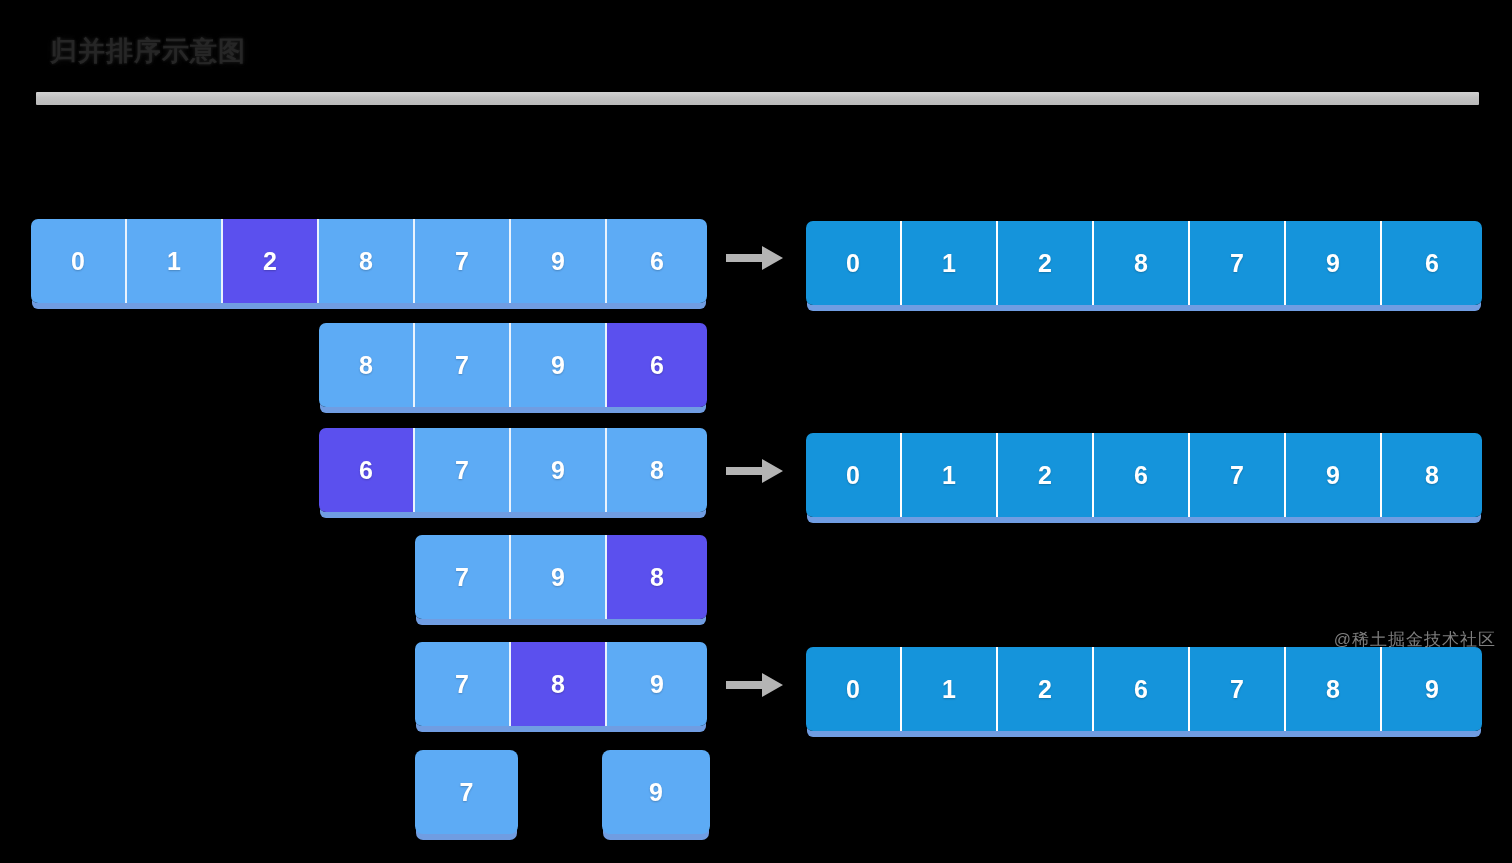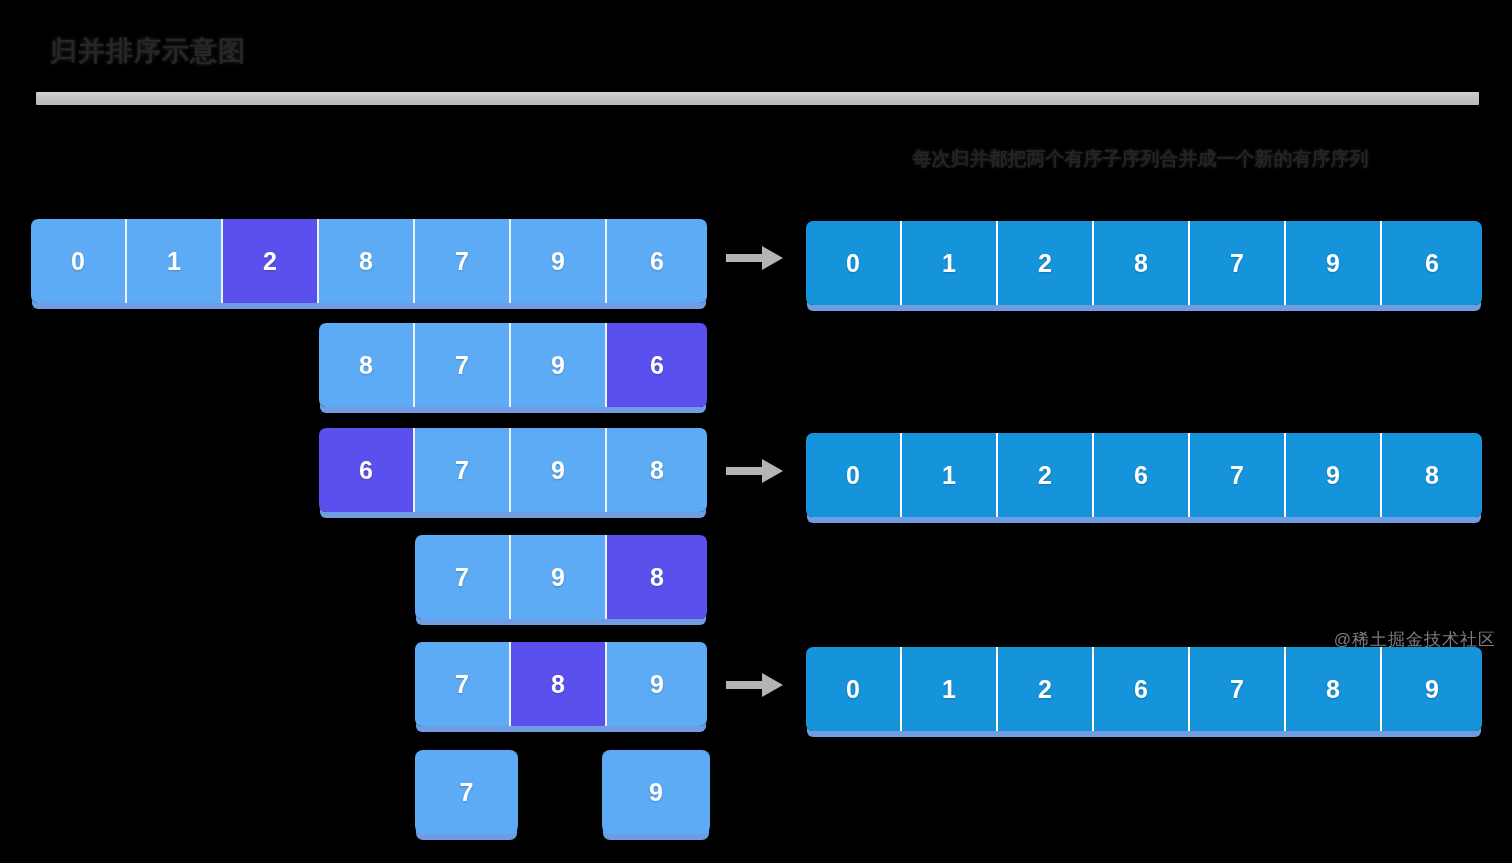--- a/index.html
+++ b/index.html
@@ -129,21 +129,20 @@
   }
 </style>
 </head>
 <body>
 
 <div class="page">
 
   <div class="title">归并排序示意图</div>
   <div class="divider"></div>
 
-  <div class="caption">每次归并都把两个有序子序列合并成一个新的有序序列</div>
 
   <div class="array" id="L0" style="left:31px; top:219px;">
       <div class="cell" style="width: 96px;">0</div>
       <div class="cell" style="width: 96px;">1</div>
       <div class="cell hl" style="width: 96px;">2</div>
       <div class="cell" style="width: 96px;">8</div>
       <div class="cell" style="width: 96px;">7</div>
       <div class="cell" style="width: 96px;">9</div>
       <div class="cell" style="width: 100px;">6</div>
     </div>

